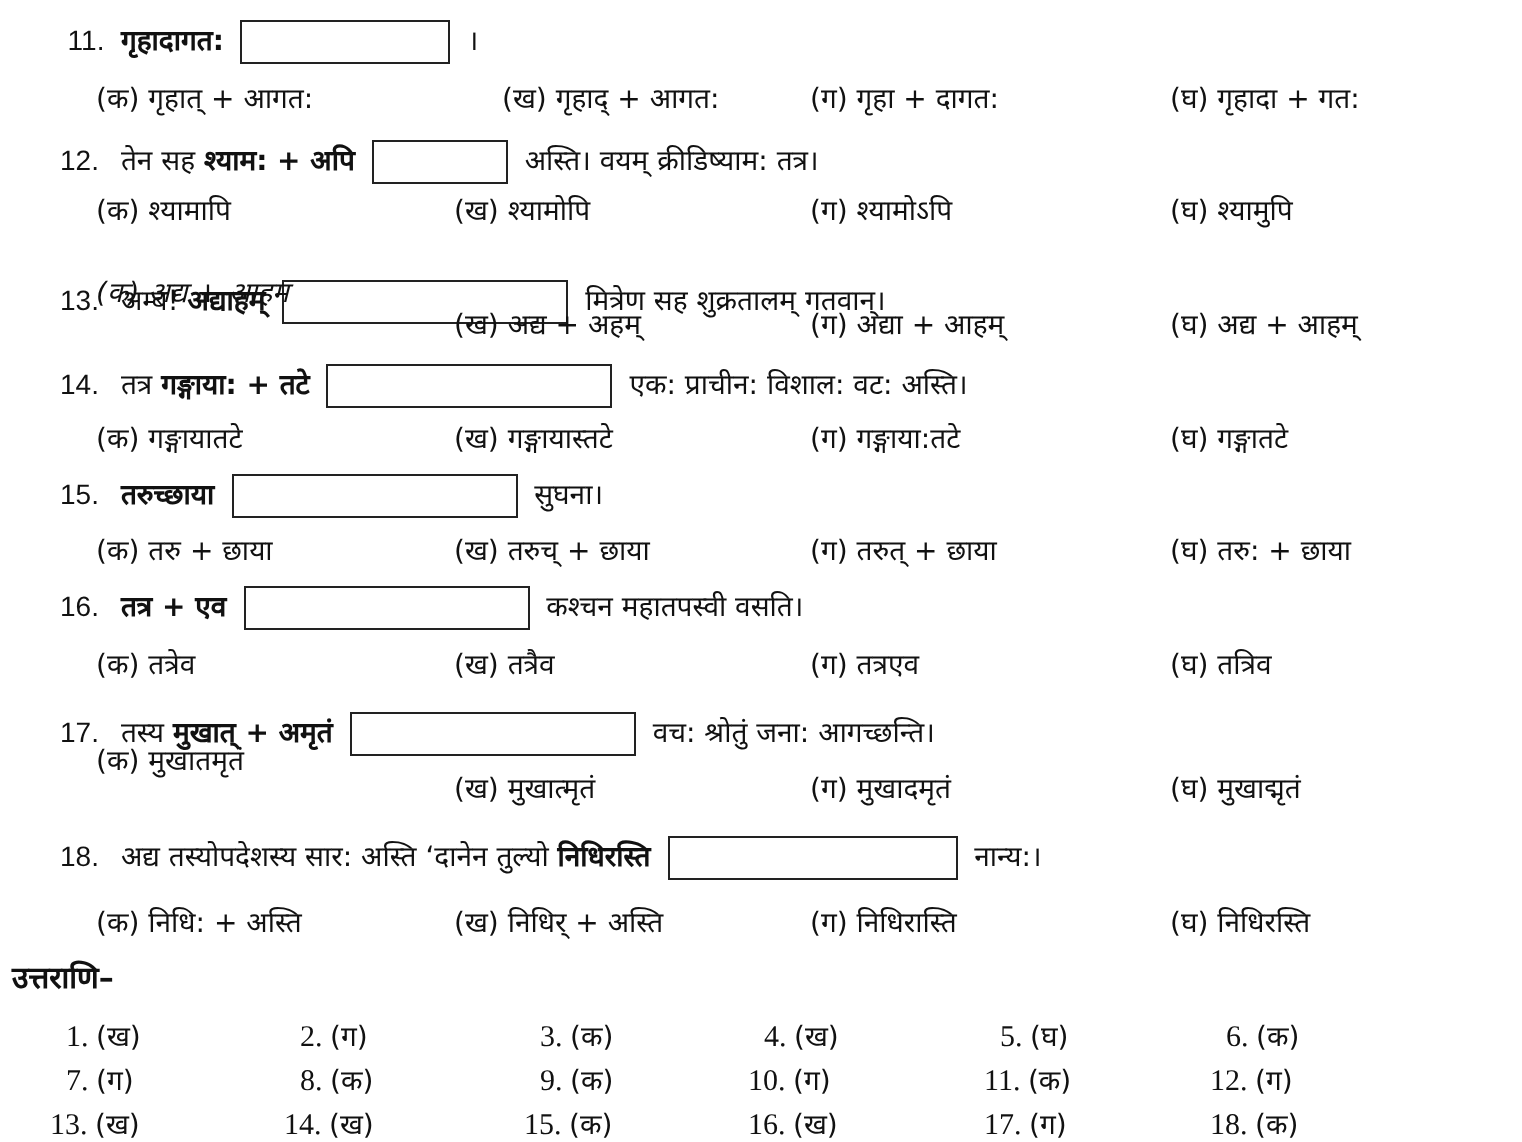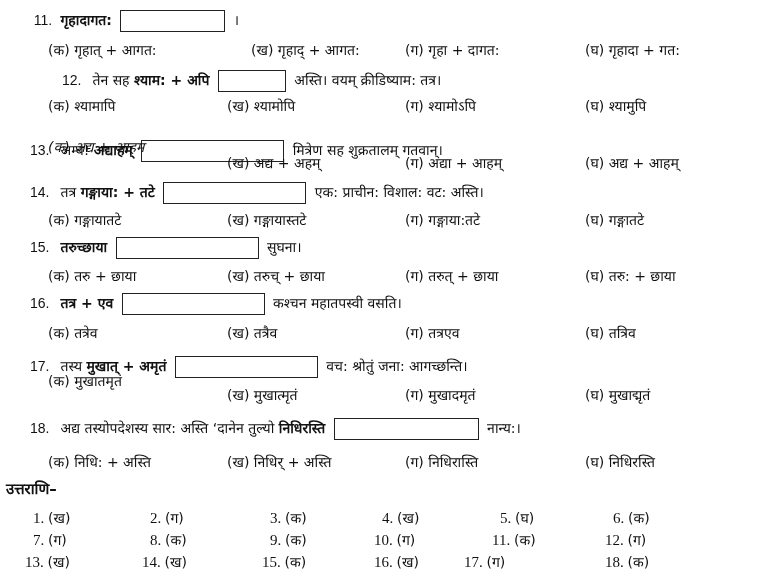--- a/index.html
+++ b/index.html
@@ -22,21 +22,21 @@
     <span class="num">11.</span>
     <span class="pre"></span>
     <span class="b">गृहादागत:</span>
     <span class="box" style="width: 105px;"></span>
     <span class="post">।</span>
   </div>
     <div class="opt" style="top: 40px; left: 48px;"><span>(क) </span><span>गृहात् + आगत:</span></div>
     <div class="opt" style="top: 40px; left: 227px; margin-left: 24px;"><span>(ख) </span><span>गृहाद् + आगत:</span></div>
     <div class="opt" style="top: 40px; left: 405px;"><span>(ग) </span><span>गृहा + दागत:</span></div>
     <div class="opt" style="top: 40px; left: 585px;"><span>(घ) </span><span>गृहादा + गत:</span></div>
-    <div class="q" style="top: 70px; margin-left: 32px;">
+    <div class="q" style="top: 70px;">
     <span class="num">12.</span>
     <span class="pre">तेन सह </span>
     <span class="b">श्याम: + अपि</span>
     <span class="box" style="width: 68px;"></span>
     <span class="post">अस्ति। वयम् क्रीडिष्याम: तत्र।</span>
   </div>
     <div class="opt" style="top: 96px; left: 48px;"><span>(क) </span><span>श्यामापि</span></div>
     <div class="opt" style="top: 96px; left: 227px;"><span>(ख) </span><span>श्यामोपि</span></div>
     <div class="opt" style="top: 96px; left: 405px;"><span>(ग) </span><span>श्यामोऽपि</span></div>
     <div class="opt" style="top: 96px; left: 585px;"><span>(घ) </span><span>श्यामुपि</span></div>
@@ -115,17 +115,17 @@
     <div class="ans" style="top: 530px; left: 33px;"><span>7. </span><span class="deva">(ग)</span></div>
     <div class="ans" style="top: 530px; left: 150px;"><span>8. </span><span class="deva">(क)</span></div>
     <div class="ans" style="top: 530px; left: 270px;"><span>9. </span><span class="deva">(क)</span></div>
     <div class="ans" style="top: 530px; left: 374px;"><span>10. </span><span class="deva">(ग)</span></div>
     <div class="ans" style="top: 530px; left: 492px;"><span>11. </span><span class="deva">(क)</span></div>
     <div class="ans" style="top: 530px; left: 605px;"><span>12. </span><span class="deva">(ग)</span></div>
     <div class="ans" style="top: 552px; left: 25px;"><span>13. </span><span class="deva">(ख)</span></div>
     <div class="ans" style="top: 552px; left: 142px;"><span>14. </span><span class="deva">(ख)</span></div>
     <div class="ans" style="top: 552px; left: 262px;"><span>15. </span><span class="deva">(क)</span></div>
     <div class="ans" style="top: 552px; left: 374px;"><span>16. </span><span class="deva">(ख)</span></div>
-    <div class="ans" style="top: 552px; left: 464px;"><span>17. </span><span class="deva">(ग)</span></div>
+    <div class="ans" style="top: 552px; left: 492px;"><span>17. </span><span class="deva">(ग)</span></div>
     <div class="ans" style="top: 552px; left: 605px;"><span>18. </span><span class="deva">(क)</span></div>
   </div>
 
 <div class="ans-title">उत्तराणि–</div>
 
 </body></html>

